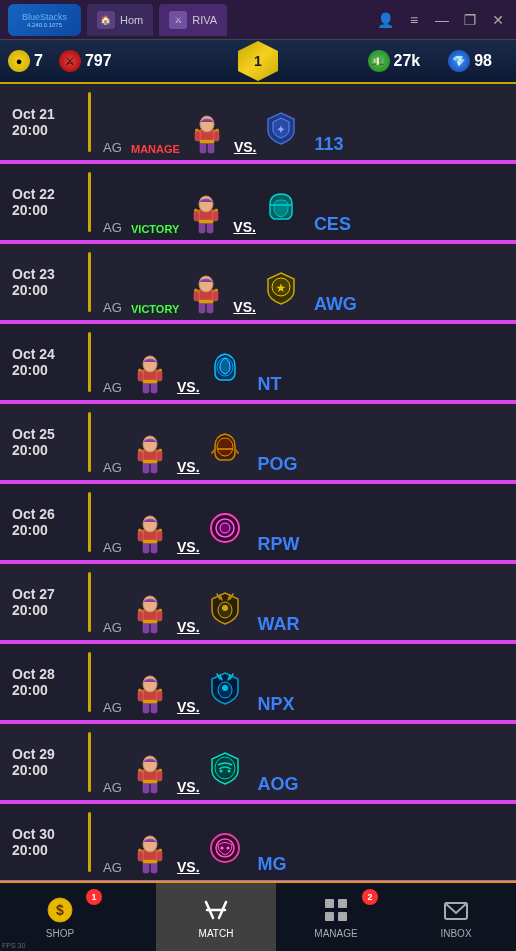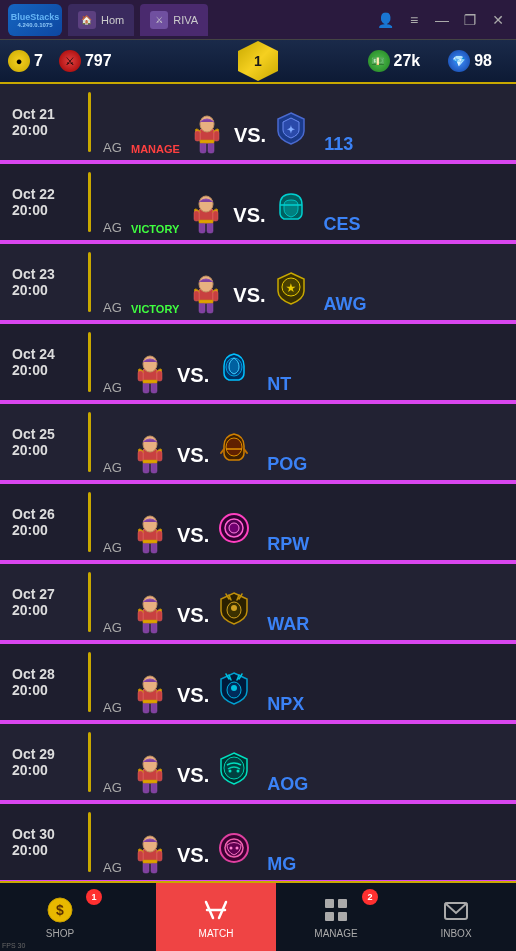--- a/index.html
+++ b/index.html
@@ -16,31 +16,31 @@
     .title-bar {
       height: 40px;
       background: #2a1a3e;
       display: flex;
       align-items: center;
       padding: 0 8px;
       gap: 6px;
       border-bottom: 1px solid #444;
     }
     .title-bar-logo {
-      width: 54px;
+      width: 73px;
       height: 32px;
       background: linear-gradient(135deg, #1565c0, #0d47a1);
       border-radius: 6px;
       display: flex;
       flex-direction: column;
       align-items: center;
       justify-content: center;
       font-size: 8px;
       color: #fff;
-      font-weight: bold;
+      font-weight: normal;
     }
     .title-bar-logo .app-name { font-size: 9px; color: #64b5f6; }
     .title-bar-logo .app-ver { font-size: 6px; color: #90caf9; }
     .tab {
       height: 32px;
       background: #3a2a5e;
       border-radius: 4px 4px 0 0;
       display: flex;
       align-items: center;
       padding: 0 10px;
@@ -184,24 +184,25 @@
       min-width: 24px;
     }
 
     .fighter-sprite {
       width: 38px;
       height: 44px;
       position: relative;
     }
 
     .vs-text {
-      font-size: 20px;
+      font-size: 14px;
       font-weight: bold;
       color: #fff;
-      margin: 8px 4px;
+      margin: 0 4px;
+      text-decoration: underline;
     }
 
     .opponent-sprite {
       width: 38px;
       height: 44px;
       position: relative;
     }
 
     .opponent-tag {
       font-size: 18px;
@@ -234,21 +235,21 @@
       flex: 1;
       display: flex;
       flex-direction: column;
       align-items: center;
       justify-content: center;
       gap: 3px;
       height: 100%;
       cursor: pointer;
       position: relative;
     }
-    .nav-item.active { background: #ef4444; margin-left: 36px; }
+    .nav-item.active { background: #404040; margin-left: 36px; }
     .nav-icon {
       width: 30px;
       height: 30px;
       display: flex;
       align-items: center;
       justify-content: center;
       font-size: 18px;
     }
     .nav-label {
       font-size: 10px;

